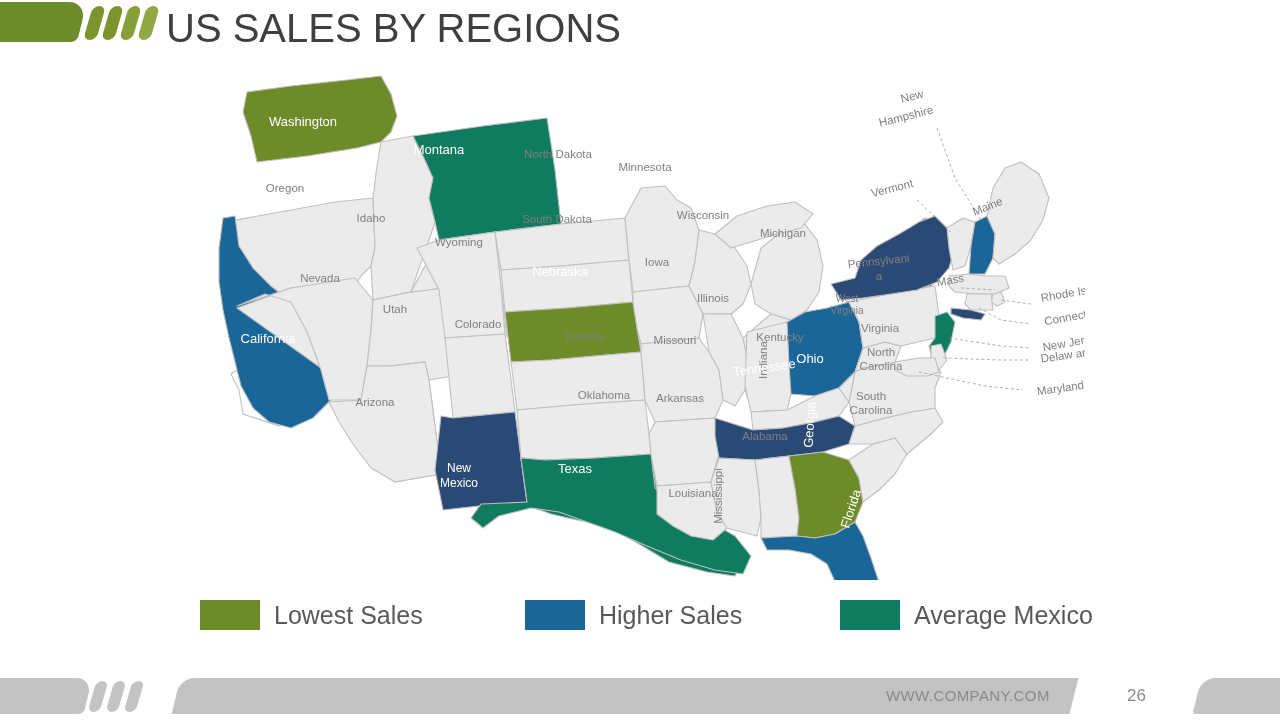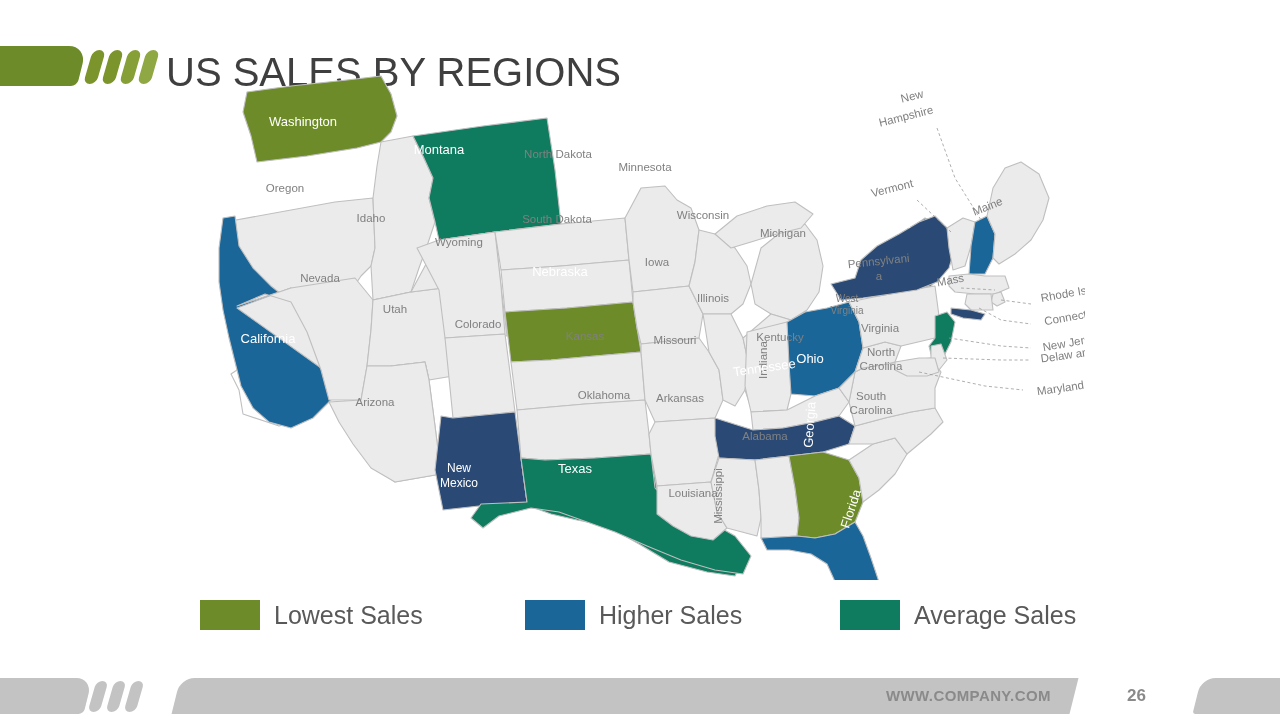--- a/index.html
+++ b/index.html
@@ -4,21 +4,21 @@
 <style>
   * { margin:0; padding:0; box-sizing:border-box; }
   html,body { width:1280px; height:720px; overflow:hidden; }
   body {
     background:#ffffff;
     font-family:"Liberation Sans", sans-serif;
     position:relative;
   }
 
   
-  #header { position:absolute; left:0; top:0; width:1020px; height:60px;margin-top:44px; }
+  #header { position:absolute; left:0; top:0; width:1020px; height:60px; }
   .hdr-block {
     position:absolute; left:-14px; top:2px; width:96px; height:40px;
     background:#6D8C29;
     border-radius:0 18px 6px 0;
     transform:skewX(-14deg);
   }
   .hdr-slash {
     position:absolute; top:6px; width:13px; height:34px;
     background:#81992F; border-radius:7px;
     transform:skewX(-16deg);
@@ -50,21 +50,21 @@
   
   #legend { position:absolute; left:200px; top:594px; width:900px; height:42px; }
   .legend-item { position:absolute; top:0; height:42px; display:flex; align-items:center; }
   .legend-item.i0 { left:0px; }
   .legend-item.i1 { left:325px; }
   .legend-item.i2 { left:640px; }
   .swatch { width:60px; height:30px; margin-right:14px; flex:0 0 auto; }
   .legend-text { font-size:25px; color:#595959; white-space:nowrap; }
 
   
-  #footer { position:absolute; left:0; top:672px; width:1125px; height:48px;font-weight:bold; }
+  #footer { position:absolute; left:0; top:672px; width:1125px; height:48px; }
   .ft-block {
     position:absolute; top:6px; height:36px; background:#C3C3C3;
   }
   .ft-left {
     left:-18px; width:106px; border-radius:0 16px 5px 0; transform:skewX(-14deg);
   }
   .ft-slash {
     position:absolute; top:9px; width:12px; height:31px;
     background:#C3C3C3; border-radius:6px; transform:skewX(-16deg);
   }
@@ -247,21 +247,21 @@
   <div class="legend-item i0">
     <span class="swatch" style="background:#6D8C29"></span>
     <span class="legend-text">Lowest Sales</span>
   </div>
   <div class="legend-item i1">
     <span class="swatch" style="background:#1B6699"></span>
     <span class="legend-text">Higher Sales</span>
   </div>
   <div class="legend-item i2">
     <span class="swatch" style="background:#0F7B5F"></span>
-    <span class="legend-text">Average Sales</span>
+    <span class="legend-text">Average Mexico</span>
   </div>
 </div>
 
 <div id="footer">
   <div class="ft-block ft-left"></div>
   <div class="ft-slash f1"></div>
   <div class="ft-slash f2"></div>
   <div class="ft-slash f3"></div>
   <div class="ft-bar"></div>
   <div class="ft-right"></div>

